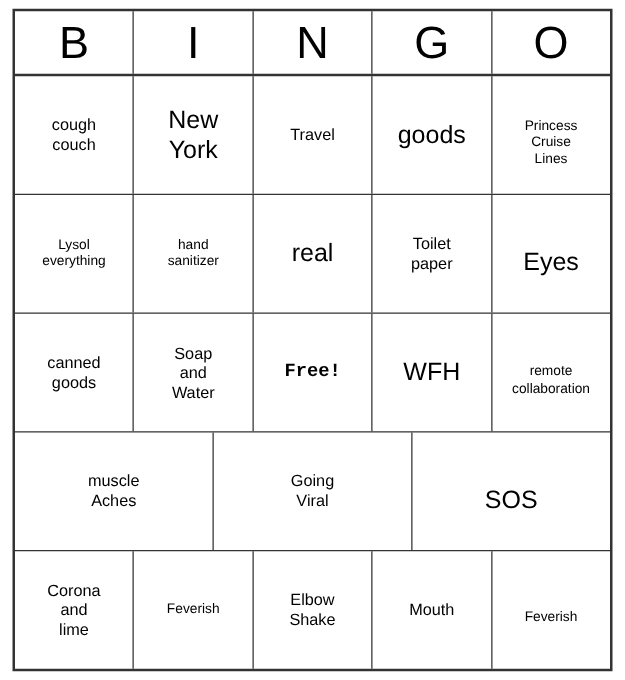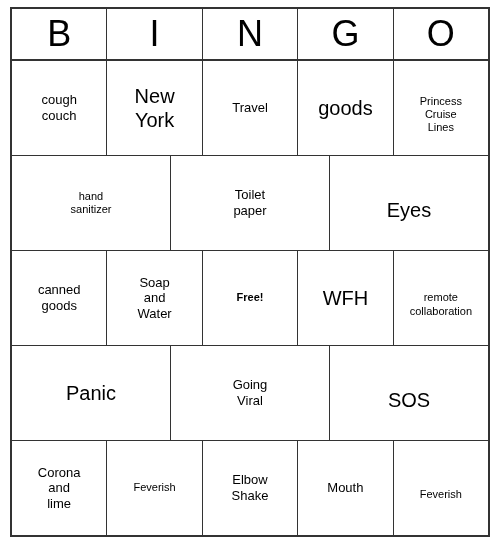--- a/index.html
+++ b/index.html
@@ -75,21 +75,22 @@
       line-height: 1.2;
     }
 
     .bingo-cell:last-child {
       border-right: none;
       margin-top: 13px;
     }
 
     .bingo-cell.free {
       font-weight: bold;
-      font-size: 11px;
+      font-size: 15px;
+      font-family: Liberation Mono, monospace;
     }
 
     .bingo-cell.large-text {
       font-size: 20px;
     }
 
     .bingo-cell.xl-text {
       font-size: 20px;
     }
 
@@ -110,33 +111,35 @@
     </div>
   <div class="bingo-body">
   <div class="bingo-row">
         <div class="bingo-cell">cough<br>couch</div>
         <div class="bingo-cell large-text">New<br>York</div>
         <div class="bingo-cell">Travel</div>
         <div class="bingo-cell large-text">goods</div>
         <div class="bingo-cell small-text">Princess<br>Cruise<br>Lines</div>
       </div>
       <div class="bingo-row">
+        <div class="bingo-cell small-text">Lysol<br>everything</div>
         <div class="bingo-cell small-text">hand<br>sanitizer</div>
+        <div class="bingo-cell large-text">real</div>
         <div class="bingo-cell">Toilet<br>paper</div>
         <div class="bingo-cell xl-text">Eyes</div>
       </div>
       <div class="bingo-row">
         <div class="bingo-cell">canned<br>goods</div>
         <div class="bingo-cell">Soap<br>and<br>Water</div>
         <div class="bingo-cell free">Free!</div>
         <div class="bingo-cell large-text">WFH</div>
         <div class="bingo-cell small-text">remote<br>collaboration</div>
       </div>
       <div class="bingo-row">
-        <div class="bingo-cell large-text">Panic</div>
+        <div class="bingo-cell">muscle<br>Aches</div>
         <div class="bingo-cell">Going<br>Viral</div>
         <div class="bingo-cell xl-text">SOS</div>
       </div>
       <div class="bingo-row">
         <div class="bingo-cell">Corona<br>and<br>lime</div>
         <div class="bingo-cell small-text">Feverish</div>
         <div class="bingo-cell">Elbow<br>Shake</div>
         <div class="bingo-cell">Mouth</div>
         <div class="bingo-cell small-text">Feverish</div>
       </div>

